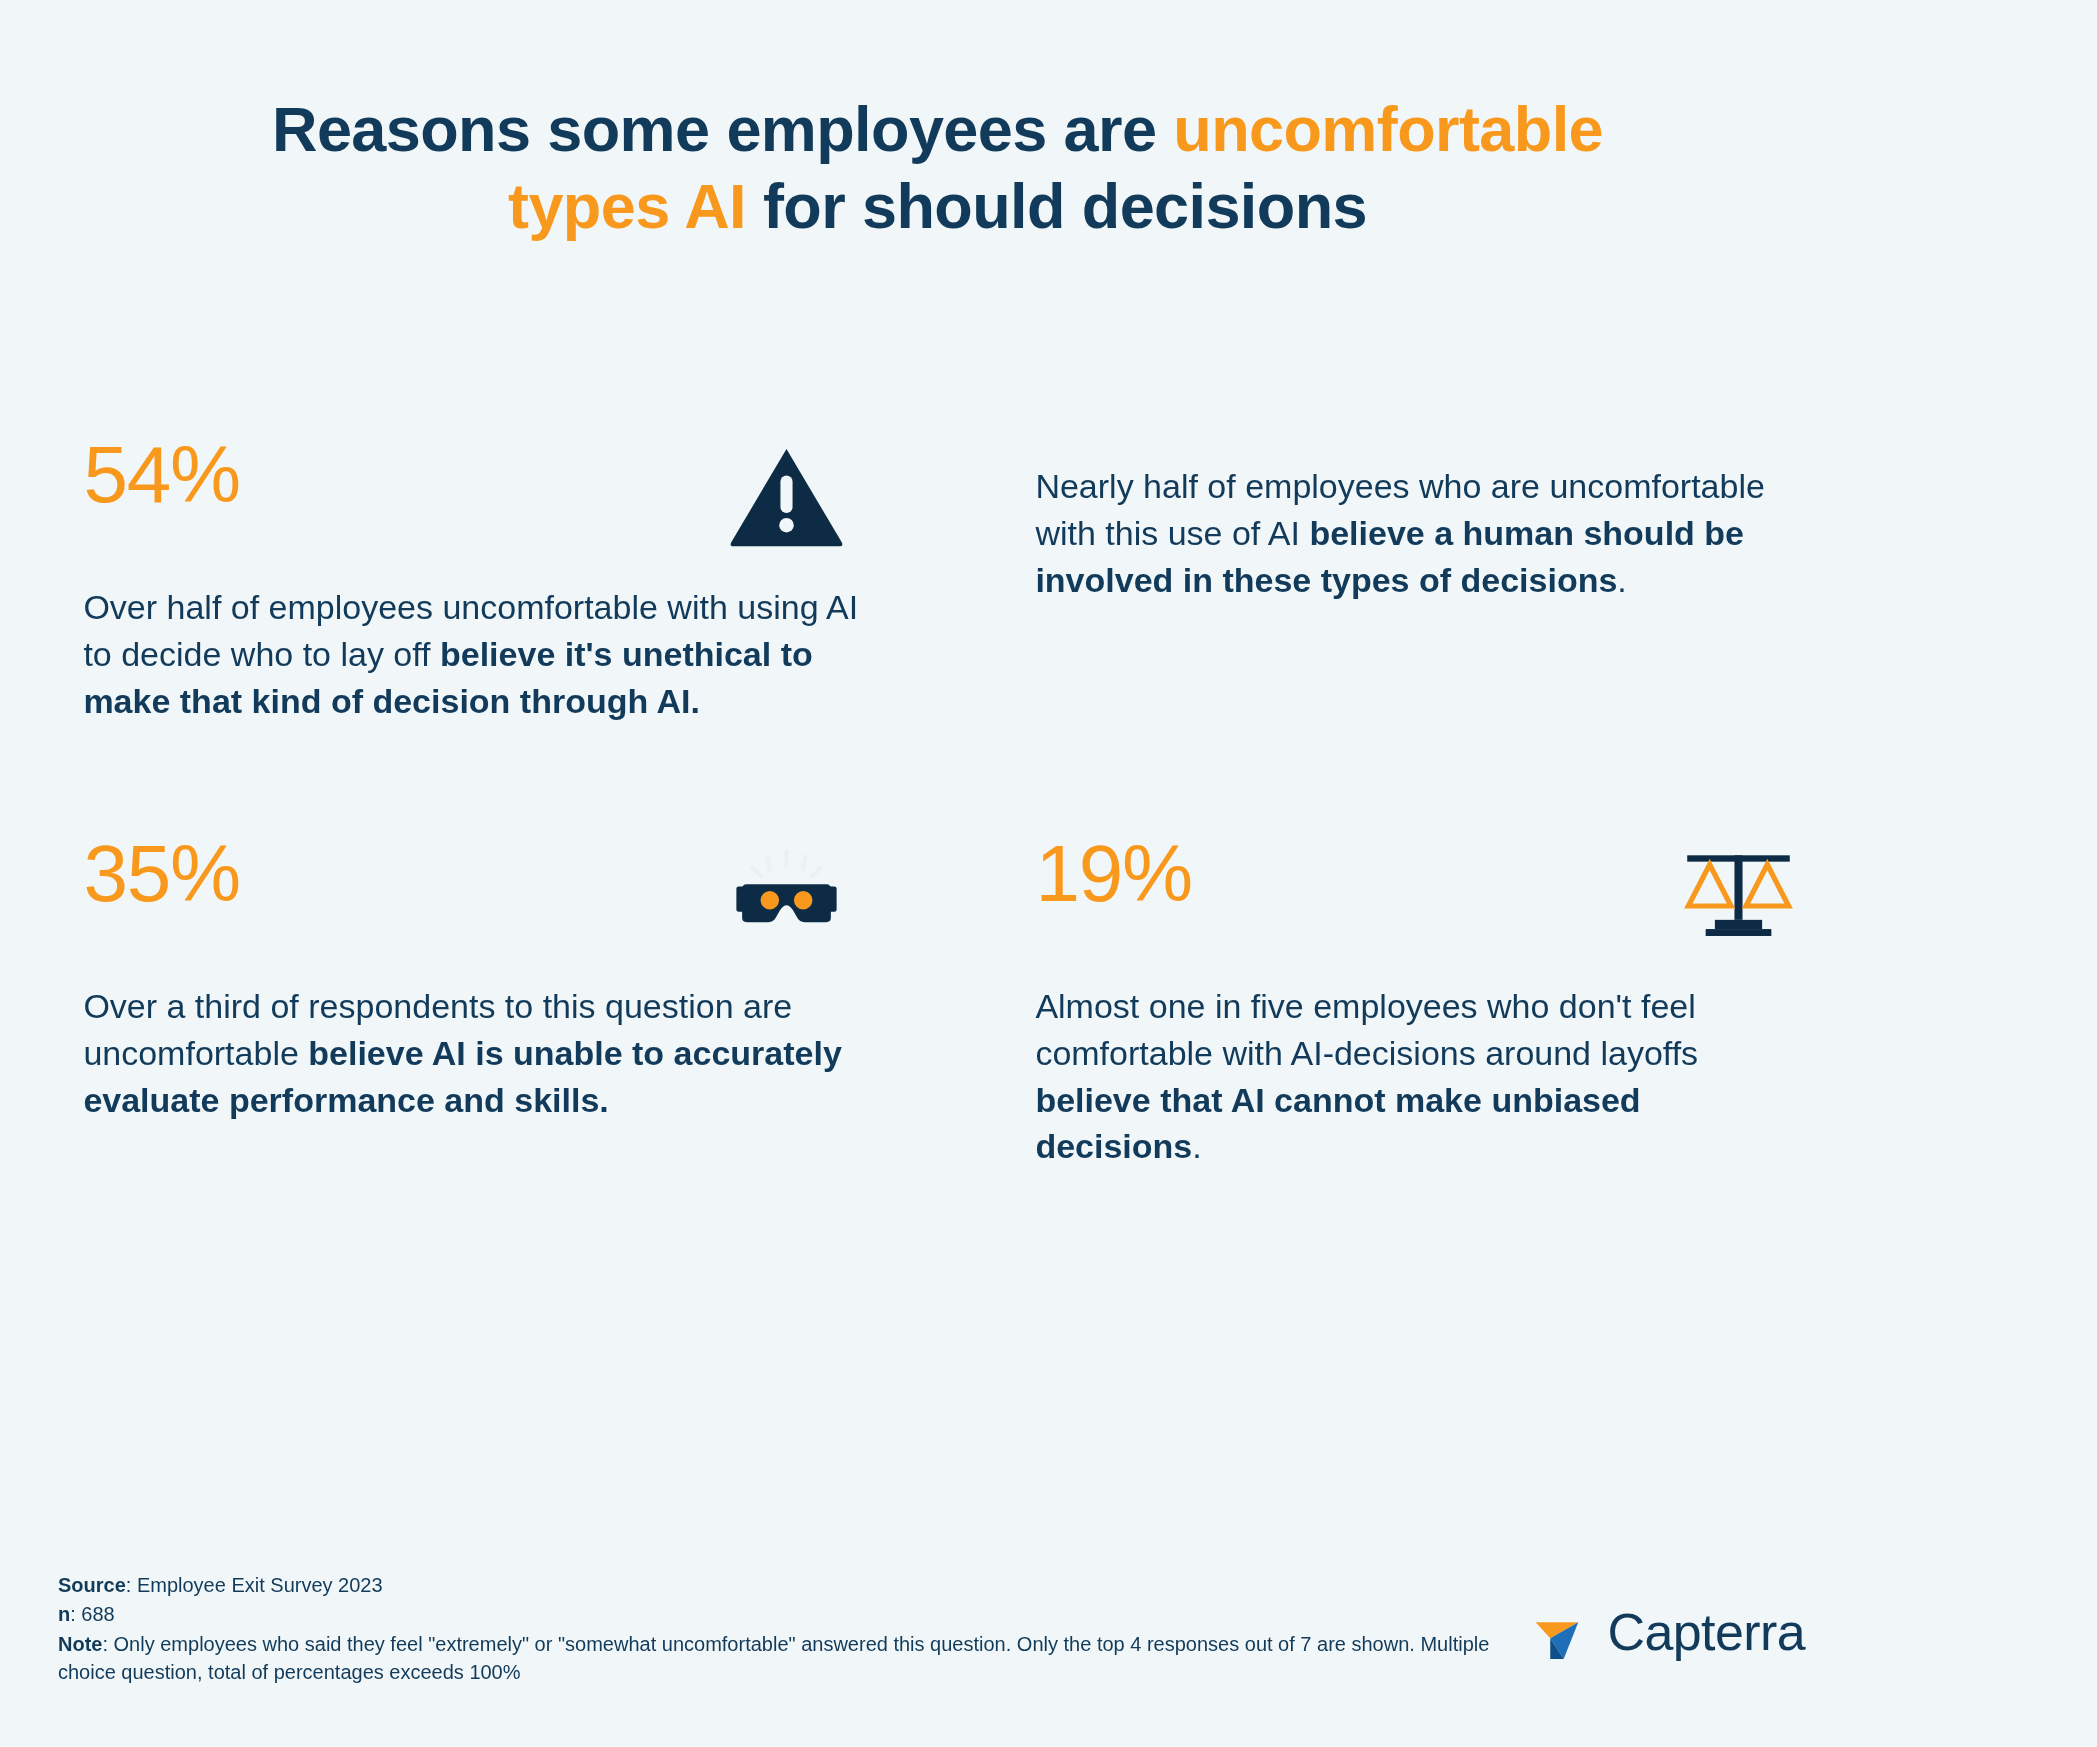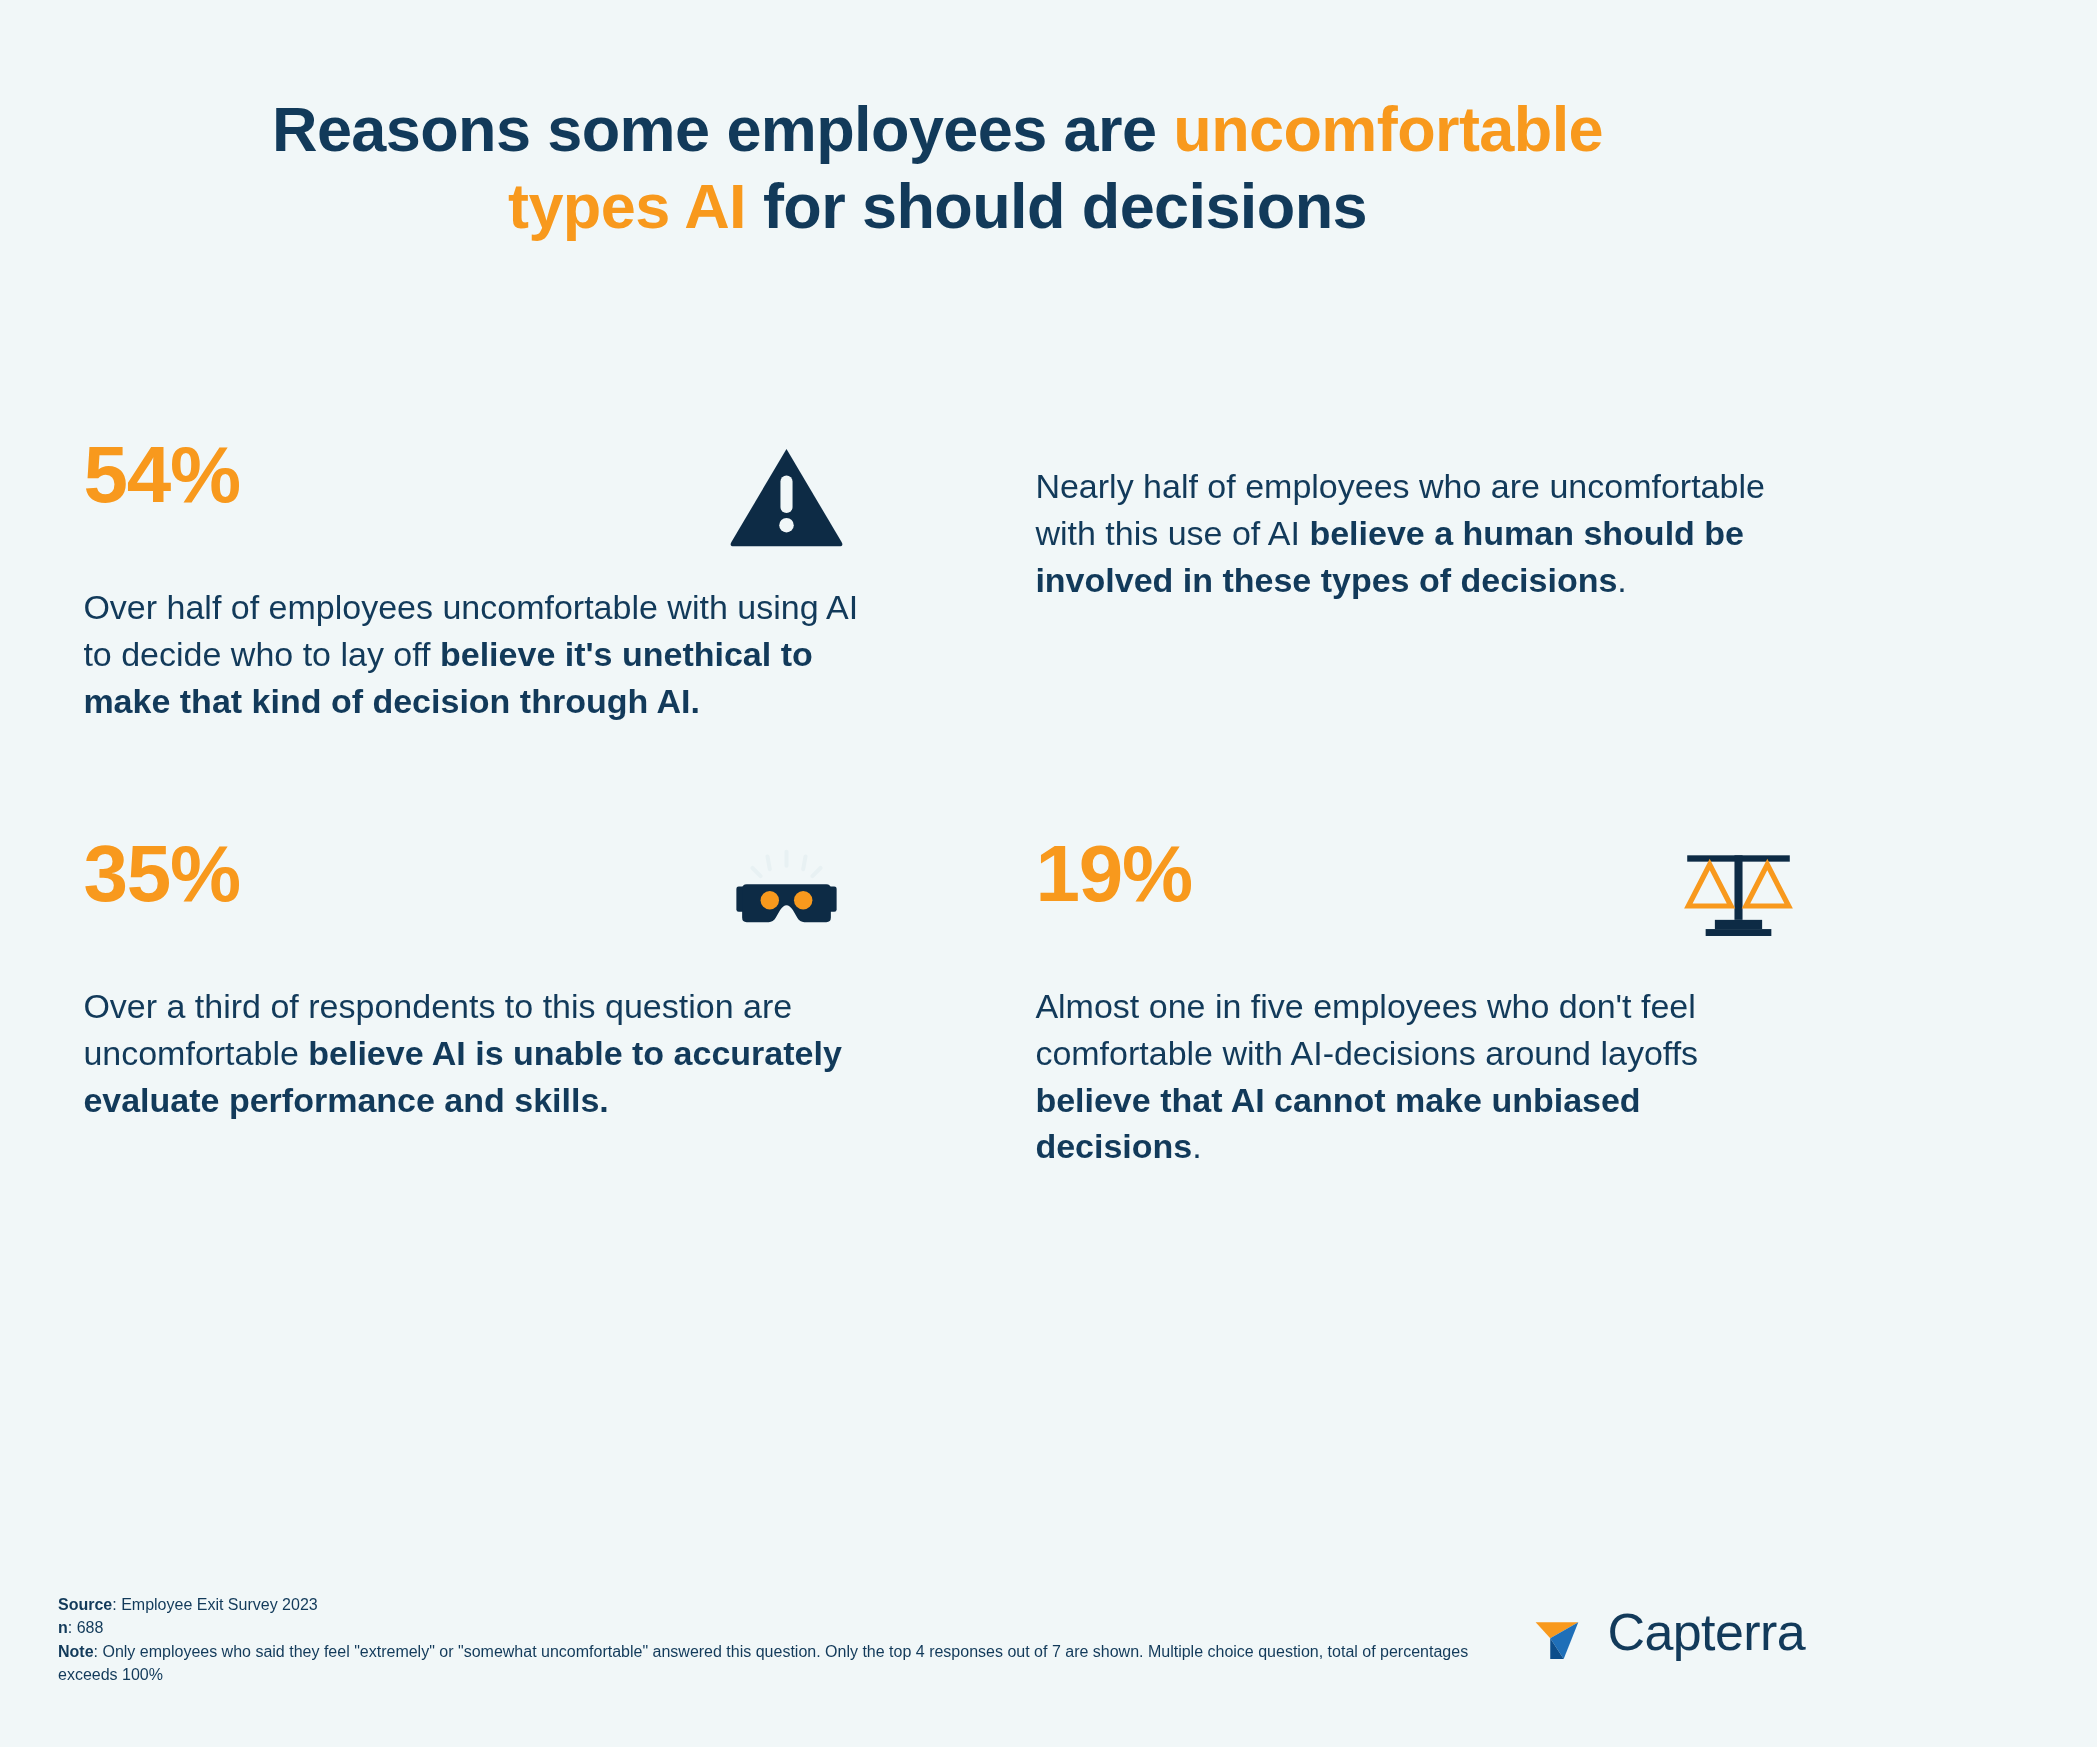--- a/index.html
+++ b/index.html
@@ -56,21 +56,21 @@
     position: relative;
   }
   .cell-head {
     display: flex;
     align-items: flex-start;
     justify-content: space-between;
     min-height: 121px;
   }
   .pct {
     font-size: 80px;
-    font-weight: bold;
+    font-weight: normal;
     color: #f8991d;
     line-height: 1;
     letter-spacing: -1.2px;
     padding-left: 25.4px;
   }
   .icon-wrap {
     width: 139px;
     height: 121px;
     display: flex;
     align-items: center;
@@ -94,21 +94,21 @@
   .footer {
     position: absolute;
     left: 58px;
     right: 58px;
     bottom: 60px;
     display: flex;
     align-items: flex-end;
     justify-content: space-between;
   }
   .foot-text {
-    font-size: 16px;
+    font-size: 20px;
     line-height: 1.42;
     color: #123a5a;
     max-width: 1585px;
   }
   .foot-text p {
     margin: 0 0 1.2px 0;
   }
   .foot-text b {
     font-weight: bold;
   }

